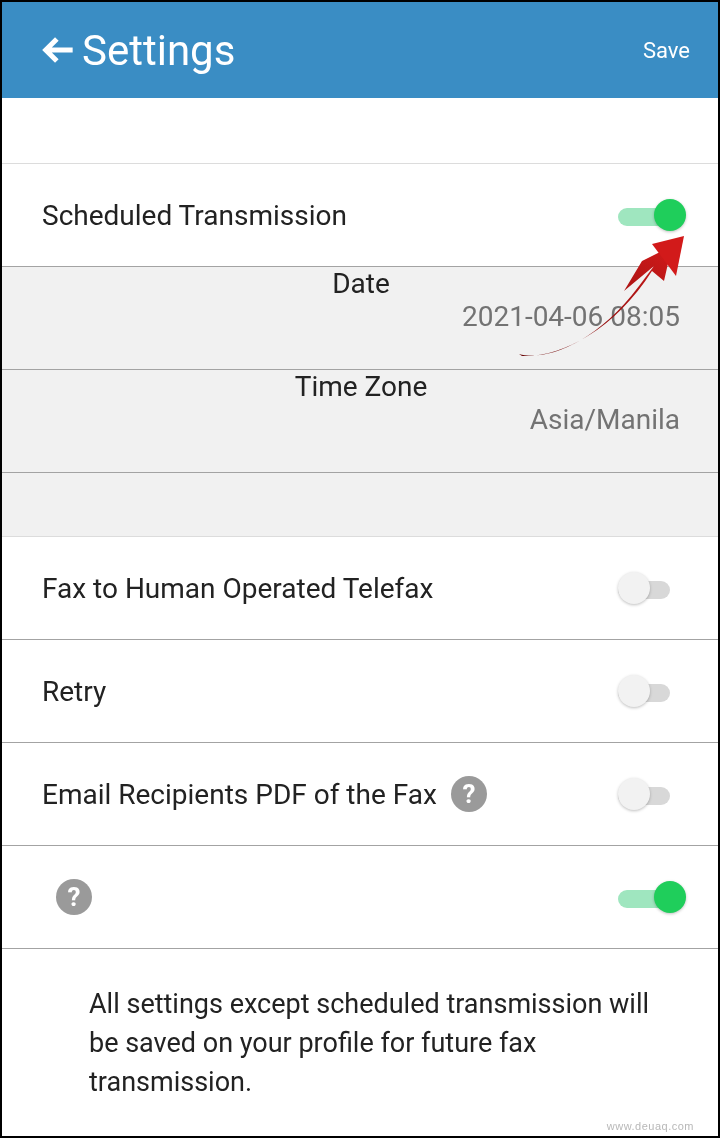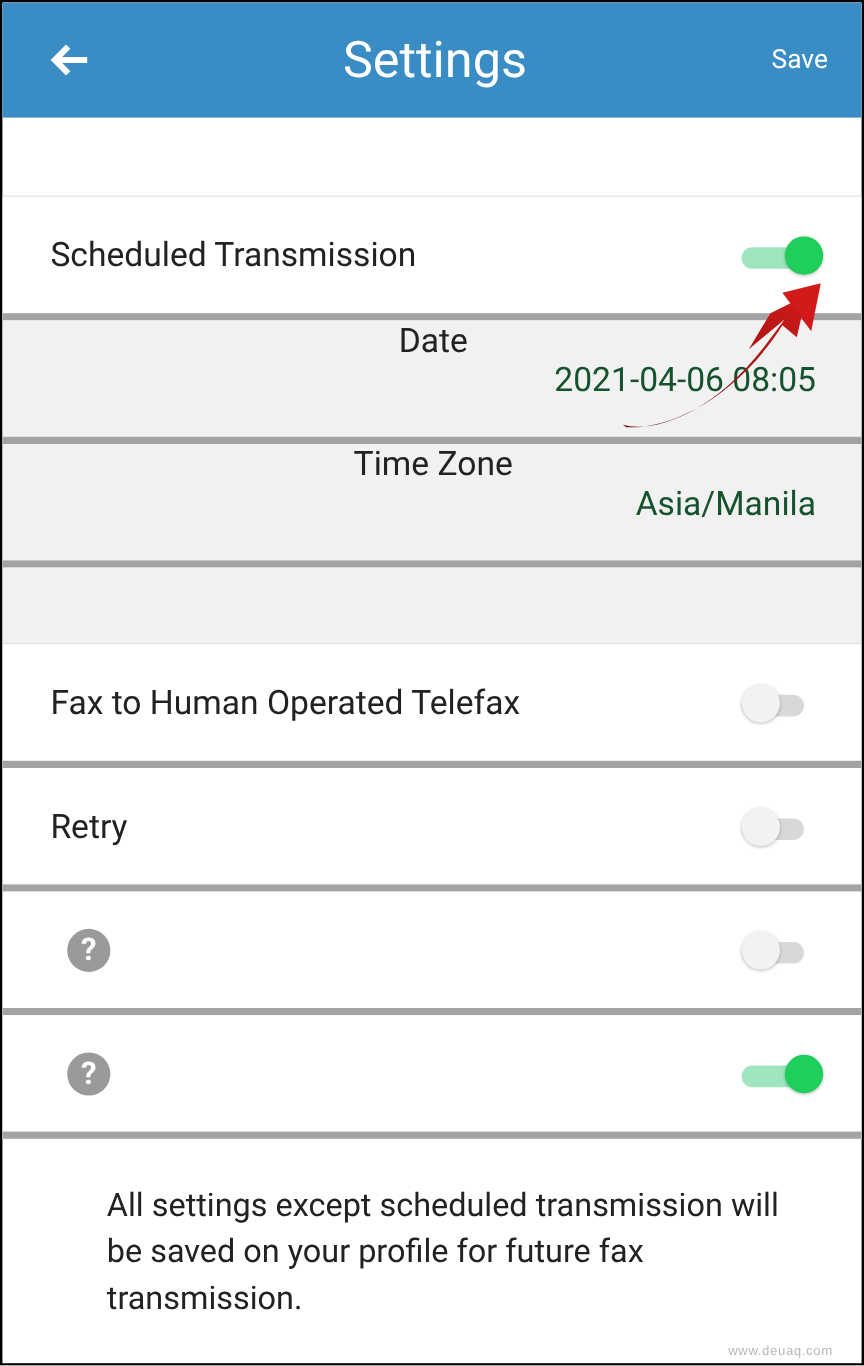--- a/index.html
+++ b/index.html
@@ -1,27 +1,27 @@
 <!DOCTYPE html>
 <html><head>
 <meta charset="utf-8">
 <style>
   * { box-sizing: border-box; margin: 0; padding: 0; }
   html, body { width: 720px; height: 1138px; font-family: -apple-system, "Segoe UI", Roboto, Arial, sans-serif; background: #fff; }
   .frame { width: 720px; height: 1138px; border: 2px solid #000; position: relative; overflow: hidden; background: #fff; }
   .header { background: #3a8dc4; height: 96px; display: flex; align-items: center; padding: 0 28px 0 36px; color: #fff; }
   .back { width: 44px; height: 44px; display: flex; align-items: center; justify-content: center; cursor: pointer; }
   .back svg { width: 38px; height: 38px; stroke: #fff; stroke-width: 3.2; fill: none; }
-  .title { font-size: 42px; font-weight: 400; flex: 1; text-align: center; }
+  .title { font-size: 42px; font-weight: 400; flex: 1; }
   .save { font-size: 22px; font-weight: 400; cursor: pointer; }
   .spacer { height: 66px; border-bottom: 1px solid #dcdcdc; }
-  .row { height: 103px; display: flex; align-items: center; padding: 0 38px 0 40px; border-bottom: 6px solid #a3a3a3; background: #fff; font-size: 28px; color: #222; }
+  .row { height: 103px; display: flex; align-items: center; padding: 0 38px 0 40px; border-bottom: 1px solid #a3a3a3; background: #fff; font-size: 28px; color: #222; }
   .row.grey { background: #f1f1f1; flex-direction: column; }
   .row .label { display: flex; align-items: center; }
-  .row .value { margin-left: auto; color: #14532d; }
+  .row .value { margin-left: auto; color: #737373; }
   .help { width: 36px; height: 36px; border-radius: 50%; background: #9a9a9a; color: #fff; display: inline-flex; align-items: center; justify-content: center; font-size: 26px; font-weight: 700; margin-left: 14px; }
   .switch { margin-left: auto; width: 62px; height: 36px; position: relative; }
   .track { position: absolute; top: 11px; left: 0; width: 52px; height: 18px; border-radius: 10px; background: #d8d8d8; }
   .thumb { position: absolute; top: 2px; width: 32px; height: 32px; border-radius: 50%; background: #f2f2f2; box-shadow: 0 1px 3px rgba(0,0,0,.25); }
   .switch.off .thumb { left: 0; }
   .switch.on .track { background: #9fe6bf; }
   .switch.on .thumb { right: -6px; background: #1fce5b; }
   .big-gap { height: 64px; border-bottom: 1px solid #dcdcdc; background:#f1f1f1;}
   .footer-note { padding: 36px 34px 0 40px; font-size: 27px; color: #222; line-height: 1.45; margin-left: 47px; }
   .arrow-overlay { position: absolute; left: 502px; top: 234px; pointer-events: none; }
@@ -74,20 +74,21 @@
   <div class="row">
     <span class="label">Retry</span>
     <div class="switch off">
         <div class="track"></div>
         <div class="thumb"></div>
       </div>
   </div>
 
   <div class="row">
     <span class="label">
+      <span>Email Recipients PDF of the Fax</span>
       <span class="help">?</span>
     </span>
     <div class="switch off">
         <div class="track"></div>
         <div class="thumb"></div>
       </div>
   </div>
 
   <div class="row">
     <span class="label">

